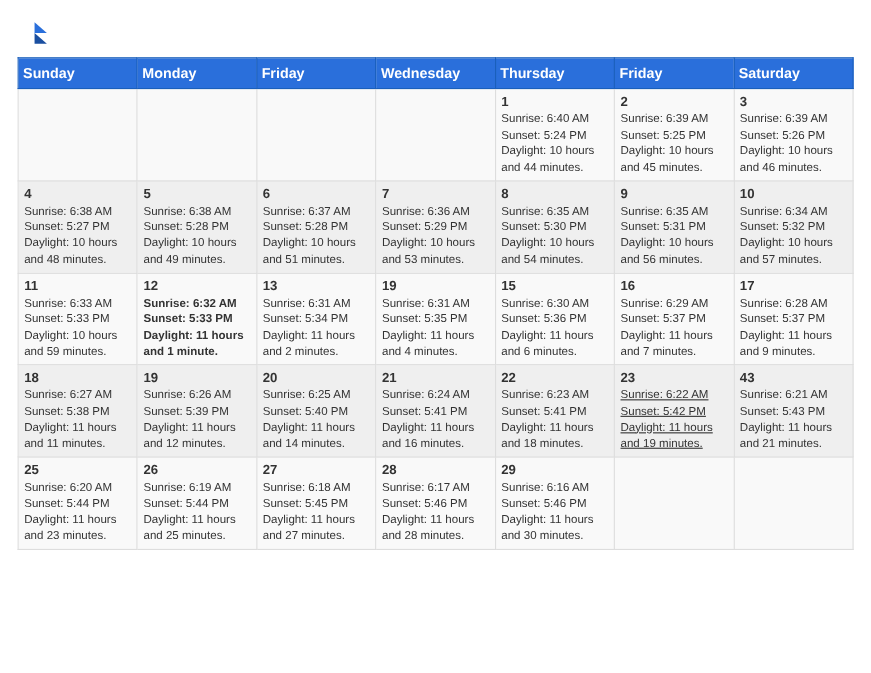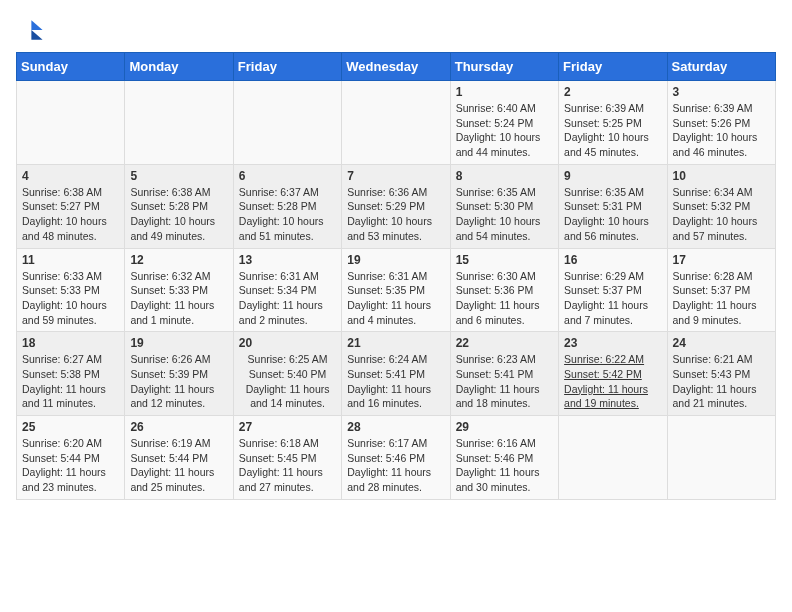--- a/index.html
+++ b/index.html
@@ -203,21 +203,21 @@
       <tr>
         <td>
           <div class="day-number">11</div>
           <div class="day-info" style="white-space: pre-line;">Sunrise: 6:33 AM
 Sunset: 5:33 PM
 Daylight: 10 hours
 and 59 minutes.</div>
         </td>
         <td>
           <div class="day-number">12</div>
-          <div class="day-info" style="white-space: pre-line;">Sunrise: 6:32 AM
+          <div class="day-info" style="white-space: pre-line; font-weight: bold;">Sunrise: 6:32 AM
 Sunset: 5:33 PM
 Daylight: 11 hours
 and 1 minute.</div>
         </td>
         <td>
           <div class="day-number">13</div>
           <div class="day-info" style="white-space: pre-line;">Sunrise: 6:31 AM
 Sunset: 5:34 PM
 Daylight: 11 hours
 and 2 minutes.</div>
@@ -261,21 +261,21 @@
         </td>
         <td>
           <div class="day-number">19</div>
           <div class="day-info" style="white-space: pre-line;">Sunrise: 6:26 AM
 Sunset: 5:39 PM
 Daylight: 11 hours
 and 12 minutes.</div>
         </td>
         <td>
           <div class="day-number">20</div>
-          <div class="day-info" style="white-space: pre-line; text-align: center;">Sunrise: 6:25 AM
+          <div class="day-info" style="white-space: pre-line;">Sunrise: 6:25 AM
 Sunset: 5:40 PM
 Daylight: 11 hours
 and 14 minutes.</div>
         </td>
         <td>
           <div class="day-number">21</div>
           <div class="day-info" style="white-space: pre-line;">Sunrise: 6:24 AM
 Sunset: 5:41 PM
 Daylight: 11 hours
 and 16 minutes.</div>
@@ -288,21 +288,21 @@
 and 18 minutes.</div>
         </td>
         <td>
           <div class="day-number">23</div>
           <div class="day-info" style="white-space: pre-line; text-decoration: underline;">Sunrise: 6:22 AM
 Sunset: 5:42 PM
 Daylight: 11 hours
 and 19 minutes.</div>
         </td>
         <td>
-          <div class="day-number">24</div>
+          <div class="day-number">43</div>
           <div class="day-info" style="white-space: pre-line;">Sunrise: 6:21 AM
 Sunset: 5:43 PM
 Daylight: 11 hours
 and 21 minutes.</div>
         </td>
       </tr>
       <tr>
         <td>
           <div class="day-number">25</div>
           <div class="day-info" style="white-space: pre-line;">Sunrise: 6:20 AM

